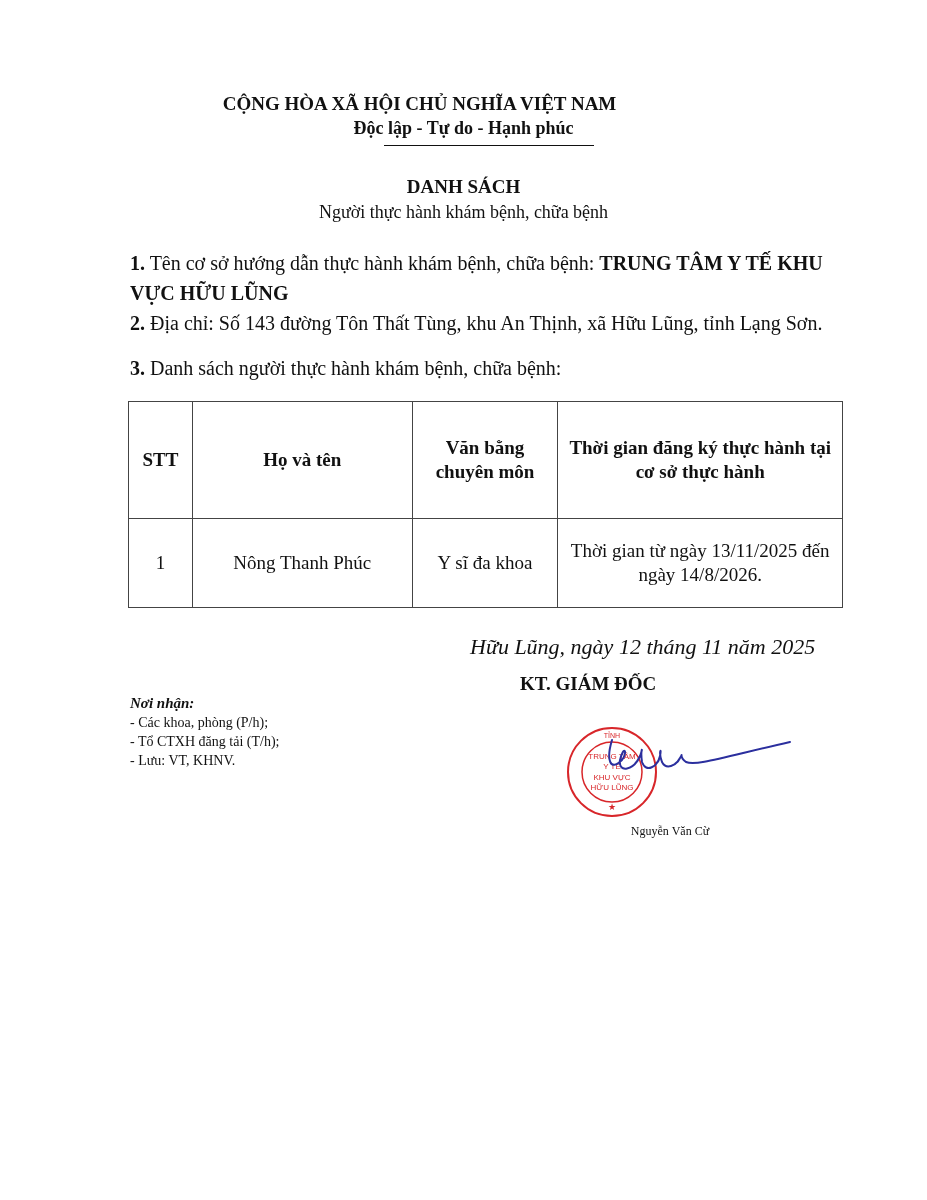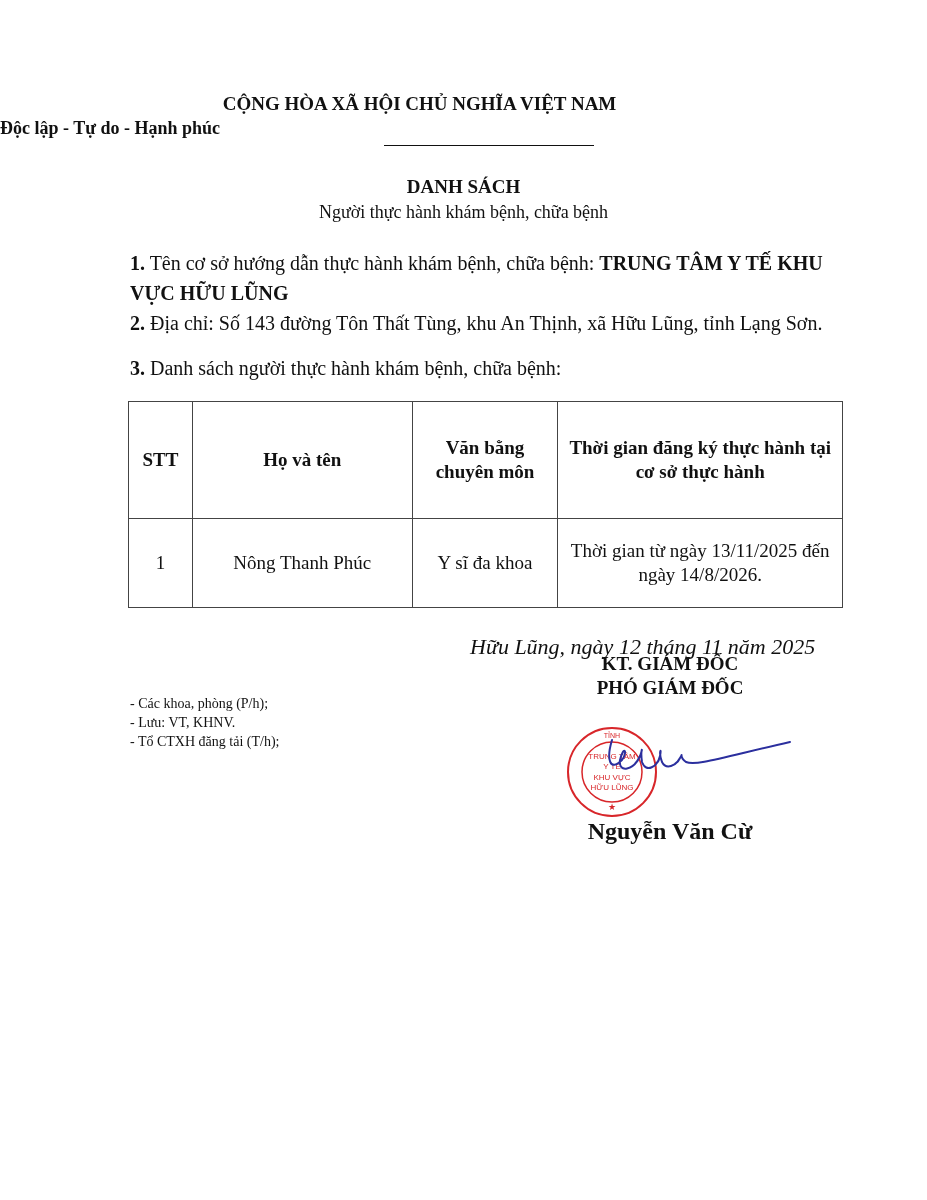--- a/index.html
+++ b/index.html
@@ -1,39 +1,39 @@
 <!DOCTYPE html>
 <html><head>
 <meta charset="utf-8">
 <style>
   html, body { margin: 0; padding: 0; background: #ffffff; }
   body { width: 927px; height: 1200px; position: relative; overflow: hidden;
          font-family: "Liberation Serif", "DejaVu Serif", serif; color: #111; }
   .abs { position: absolute; }
   .national { top: 92px; left: 0; width: 839px; text-align: center; font-weight: bold; font-size: 19px; line-height: 24px; }
-  .motto { top: 116px; left: 0; width: 927px; font-weight: bold; font-size: 18px; line-height: 24px; }
+  .motto { top: 116px; left: 0; width: 927px; text-align: center; font-weight: bold; font-size: 18px; line-height: 24px; }
   .motto-rule { top: 145px; left: 384px; width: 210px; height: 0; border-top: 1.5px solid #111; }
   .doc-title { top: 175px; left: 0; width: 927px; text-align: center; font-weight: bold; font-size: 19px; line-height: 24px; }
   .doc-subtitle { top: 200px; left: 0; width: 927px; text-align: center; font-weight: normal; font-size: 18px; line-height: 24px; }
   .body-text { left: 130px; width: 700px; font-size: 20px; line-height: 30px; }
   .p1 { top: 248px; }
   .p2 { top: 308px; }
   .p3 { top: 353px; }
   b.num { font-weight: bold; }
   table.list { position: absolute; top: 401px; left: 128px; width: 715px; border-collapse: collapse; font-size: 19px; }
   table.list td, table.list th { border: 1px solid #444; text-align: center; vertical-align: middle; padding: 0 6px; line-height: 24px; }
   table.list th { font-weight: bold; height: 116px; }
   table.list td { height: 88px; }
   .date-line { top: 634px; left: 470px; width: 360px; text-align: left; font-style: italic; font-size: 22px; line-height: 26px; }
   .recipients { top: 694px; left: 130px; width: 280px; font-size: 14px; line-height: 19px; }
   .recipients .head { font-style: italic; font-weight: bold; font-size: 15px; }
-  .sign-block { top: 652px; left: 520px; width: 300px; text-align: center; font-weight: bold; font-size: 19px; line-height: 24px; }
+  .sign-block { top: 672px; left: 520px; width: 300px; font-weight: bold; font-size: 19px; line-height: 24px; }
   .stamp { top: 726px; left: 566px; width: 92px; height: 92px; }
   .signature { top: 730px; left: 600px; width: 200px; height: 50px; }
-  .signer { top: 818px; left: 520px; width: 300px; text-align: center; font-weight: bold; font-size: 24px; line-height: 26px; }
+  .signer { top: 818px; left: 520px; width: 300px; text-align: center; font-weight: normal; font-size: 12px; line-height: 26px; }
 </style>
 </head>
 <body>
 
 <div class="abs national">CỘNG HÒA XÃ HỘI CHỦ NGHĨA VIỆT NAM</div>
 <div class="abs motto">Độc lập - Tự do - Hạnh phúc</div>
 <div class="abs motto-rule"></div>
 
 <div class="abs doc-title">DANH SÁCH</div>
 <div class="abs doc-subtitle">Người thực hành khám bệnh, chữa bệnh</div>
@@ -70,28 +70,28 @@
     <td>Nông Thanh Phúc</td>
     <td>Y sĩ đa khoa</td>
     <td>Thời gian từ ngày 13/11/2025 đến ngày 14/8/2026.</td>
   </tr>
 </tbody>
   </table>
 
 <div class="abs date-line">Hữu Lũng, ngày 12 tháng 11 năm 2025</div>
 
 <div class="abs recipients">
+  <div class="head">Nơi nhận:</div>
   <div>- Các khoa, phòng (P/h);</div>
+  <div>- Tổ CTXH đăng tải (T/h);</div>
   <div>- Lưu: VT, KHNV.</div>
-  <div>- Tổ CTXH đăng tải (T/h);</div>
 </div>
 
 <div class="abs sign-block">
   <div>KT. GIÁM ĐỐC</div>
-  <div>PHÓ GIÁM ĐỐC</div>
 </div>
 
 <svg class="abs stamp" viewBox="0 0 92 92">
   <circle cx="46" cy="46" r="44" fill="none" stroke="#d8262a" stroke-width="2"></circle>
   <circle cx="46" cy="46" r="30" fill="none" stroke="#d8262a" stroke-width="1.5"></circle>
   <text x="46" y="12" font-size="7" text-anchor="middle" fill="#d8262a" font-family="Liberation Sans, sans-serif">TỈNH</text>
   <text x="46" y="33" font-size="8" text-anchor="middle" fill="#d8262a" font-family="Liberation Sans, sans-serif">TRUNG TÂM</text>
   <text x="46" y="43" font-size="8" text-anchor="middle" fill="#d8262a" font-family="Liberation Sans, sans-serif">Y TẾ</text>
   <text x="46" y="54" font-size="8" text-anchor="middle" fill="#d8262a" font-family="Liberation Sans, sans-serif">KHU VỰC</text>
   <text x="46" y="64" font-size="8" text-anchor="middle" fill="#d8262a" font-family="Liberation Sans, sans-serif">HỮU LŨNG</text>

